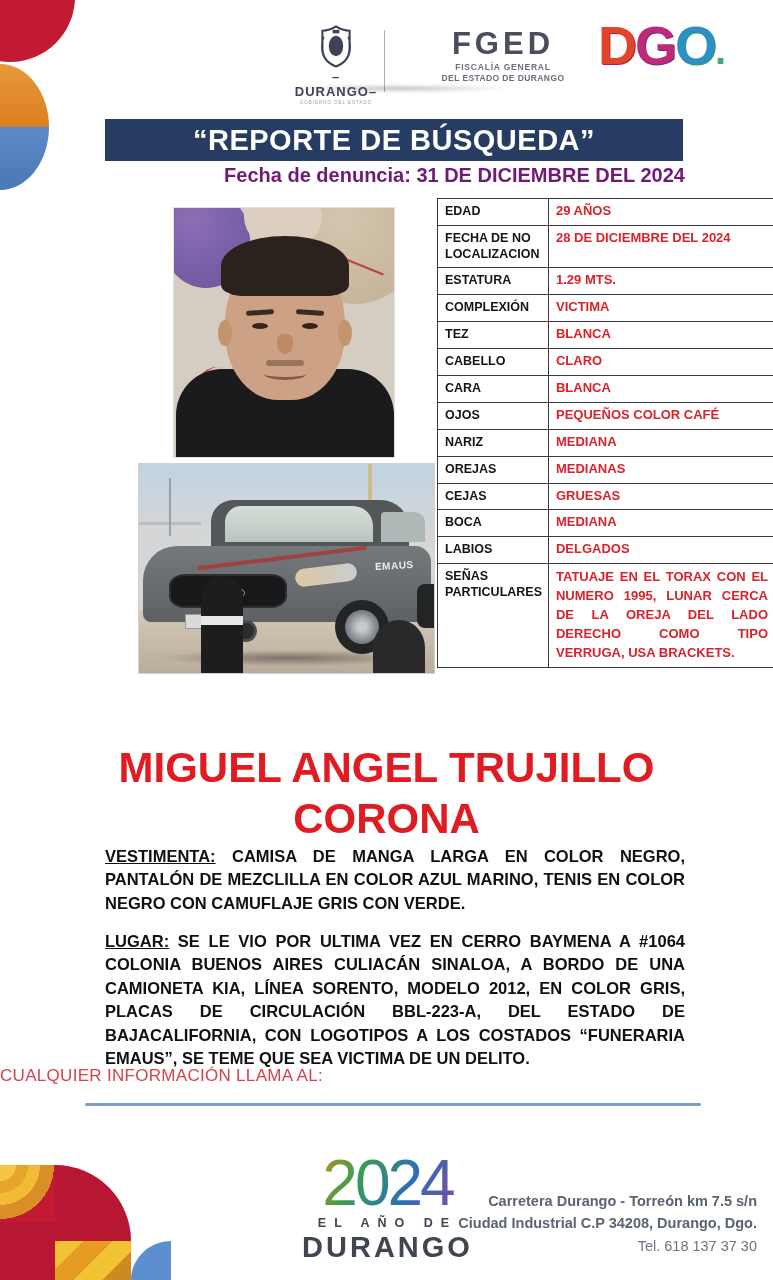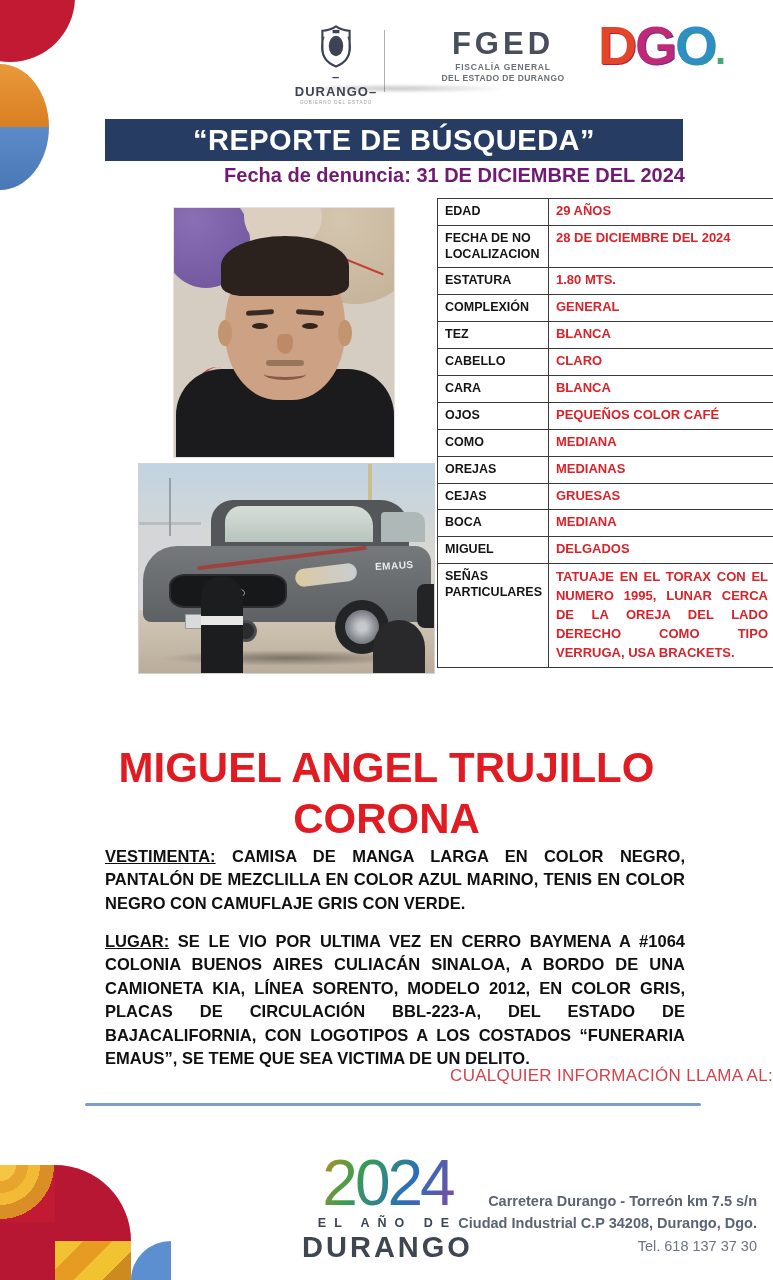--- a/index.html
+++ b/index.html
@@ -87,21 +87,21 @@
 
   
   .person-name { position:absolute; left:0; right:0; top:742px; text-align:center; font-size:42px; font-weight:700; color:#e01b22; line-height:1.22; }
   .person-name span { display:inline-block; max-width:640px; }
   .para { position:absolute; left:105px; width:580px; font-size:16.5px; font-weight:700; color:#101010; text-align:justify; line-height:1.42; }
   .para .u { text-decoration:underline; }
   .para-vestimenta { top:845px; }
   .para-lugar { top:930px; }
 
   
-  .call-line { position:absolute; left:0; right:0; top:1066px; text-align:right; font-size:17px; font-weight:400; color:#d4434b; letter-spacing:0.3px; }
+  .call-line { position:absolute; left:0; right:0; top:1066px; text-align:left; font-size:17px; font-weight:400; color:#d4434b; letter-spacing:0.3px; }
   .divider { position:absolute; left:85px; top:1103px; width:616px; height:2.5px; background:#7d9ec8; border-radius:2px; }
   .contact { position:absolute; left:79px; top:1121px; width:628px; text-align:center; color:#1d61ac; font-weight:700; font-size:20.5px; line-height:1.32; z-index:6; }
   .contact .email { text-decoration:underline; }
 
   
   .year-logo { position:absolute; left:255px; top:1153px; width:265px; text-align:center; z-index:2; }
   .year-digits { font-size:64px; font-weight:400; letter-spacing:-3px; line-height:0.95;
       background:linear-gradient(115deg,#d7263d 0%,#e98a15 18%,#3a9e4e 38%,#2a6fb8 58%,#7b4ea0 76%,#c0392b 100%);
       -webkit-background-clip:text; background-clip:text; color:transparent; }
   .year-tagline { font-size:12.5px; font-weight:700; letter-spacing:8px; color:#3f4652; margin-top:2px; }
@@ -203,60 +203,60 @@
       <tr>
           <td class="lbl">EDAD</td>
           <td class="val">29 AÑOS</td>
         </tr>
       <tr>
           <td class="lbl">FECHA DE NO LOCALIZACION</td>
           <td class="val">28 DE DICIEMBRE DEL 2024</td>
         </tr>
       <tr>
           <td class="lbl">ESTATURA</td>
-          <td class="val">1.80 MTS.</td>
+          <td class="val">1.29 MTS.</td>
         </tr>
       <tr>
           <td class="lbl">COMPLEXIÓN</td>
-          <td class="val">GENERAL</td>
+          <td class="val">VICTIMA</td>
         </tr>
       <tr>
           <td class="lbl">TEZ</td>
           <td class="val">BLANCA</td>
         </tr>
       <tr>
           <td class="lbl">CABELLO</td>
           <td class="val">CLARO</td>
         </tr>
       <tr>
           <td class="lbl">CARA</td>
           <td class="val">BLANCA</td>
         </tr>
       <tr>
           <td class="lbl">OJOS</td>
           <td class="val">PEQUEÑOS COLOR CAFÉ</td>
         </tr>
       <tr>
-          <td class="lbl">COMO</td>
+          <td class="lbl">NARIZ</td>
           <td class="val">MEDIANA</td>
         </tr>
       <tr>
           <td class="lbl">OREJAS</td>
           <td class="val">MEDIANAS</td>
         </tr>
       <tr>
           <td class="lbl">CEJAS</td>
           <td class="val">GRUESAS</td>
         </tr>
       <tr>
           <td class="lbl">BOCA</td>
           <td class="val">MEDIANA</td>
         </tr>
       <tr>
-          <td class="lbl">MIGUEL</td>
+          <td class="lbl">LABIOS</td>
           <td class="val">DELGADOS</td>
         </tr>
       <tr>
           <td class="lbl">SEÑAS PARTICULARES</td>
           <td class="val just">TATUAJE EN EL TORAX CON EL NUMERO 1995, LUNAR CERCA DE LA OREJA DEL LADO DERECHO COMO TIPO VERRUGA, USA BRACKETS.</td>
         </tr>
     </tbody>
   </table>
 
   <h1 class="person-name"><span>MIGUEL ANGEL TRUJILLO CORONA</span></h1>

